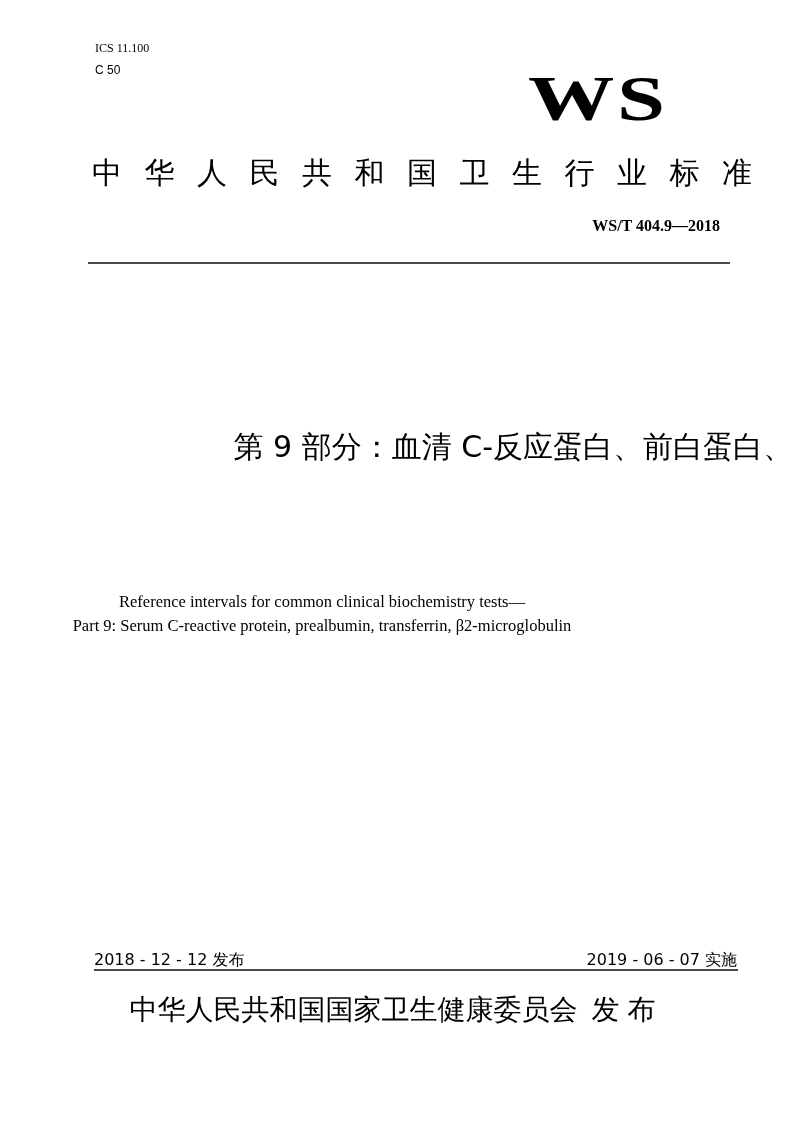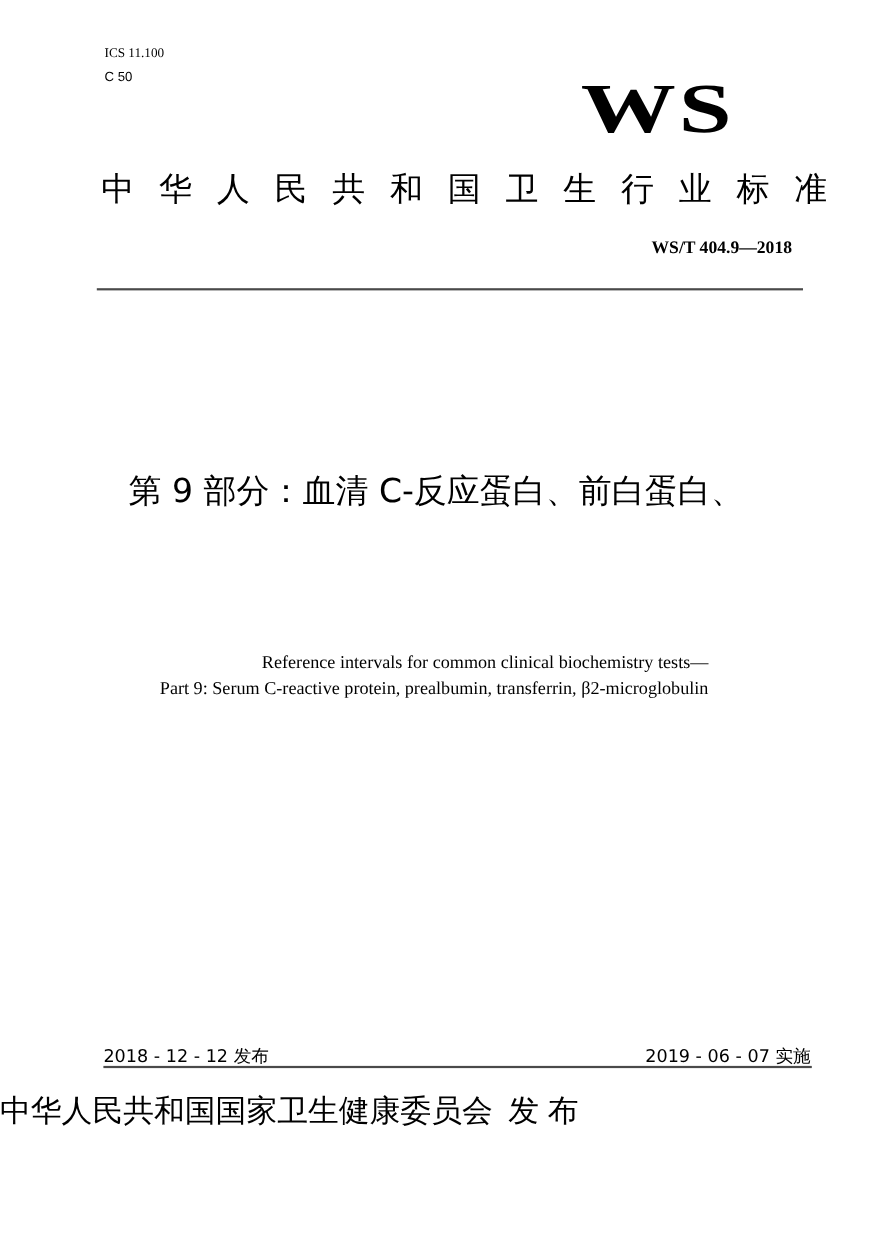--- a/index.html
+++ b/index.html
@@ -65,25 +65,25 @@
       background: #4a4a4a;
     }
     .title-cn {
       left: 0; top: 425px;
       width: 793px;
       text-align: center;
       font-size: 30px;
       line-height: 44px;
     }
     .title-cn .line { display: block; white-space: nowrap; }
-    .title-cn .line.l2 { text-align: center; }
+    .title-cn .line.l2 { text-align: right; }
     .title-en {
       left: 0; top: 590px;
       width: 644px;
-      text-align: right;
+      text-align: center;
       font-family: "Liberation Serif", serif;
       font-size: 16.5px;
       line-height: 24px;
     }
     .title-en .line { display: block; white-space: nowrap; }
     .issue-date {
       left: 94px; top: 950px;
       font-size: 16px;
       line-height: 20px;
       white-space: nowrap;
@@ -97,20 +97,21 @@
       white-space: nowrap;
     }
     .rule-bottom {
       left: 94px; top: 969px;
       width: 644px; height: 2px;
       background: #4a4a4a;
     }
     .publisher {
       left: 0; top: 990px;
       width: 793px;
+      text-align: center;
       font-size: 28px;
       line-height: 40px;
       white-space: nowrap;
     }
     .publisher .gap { display: inline-block; width: 14px; }
     .publisher .spread { letter-spacing: 8px; }
   </style>
 </head>
 <body>
 

